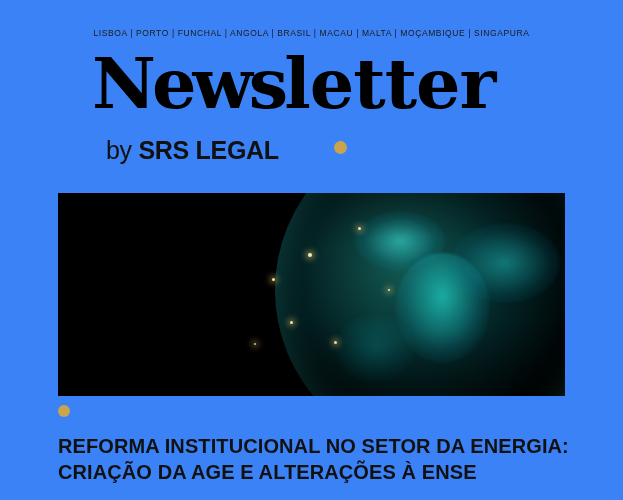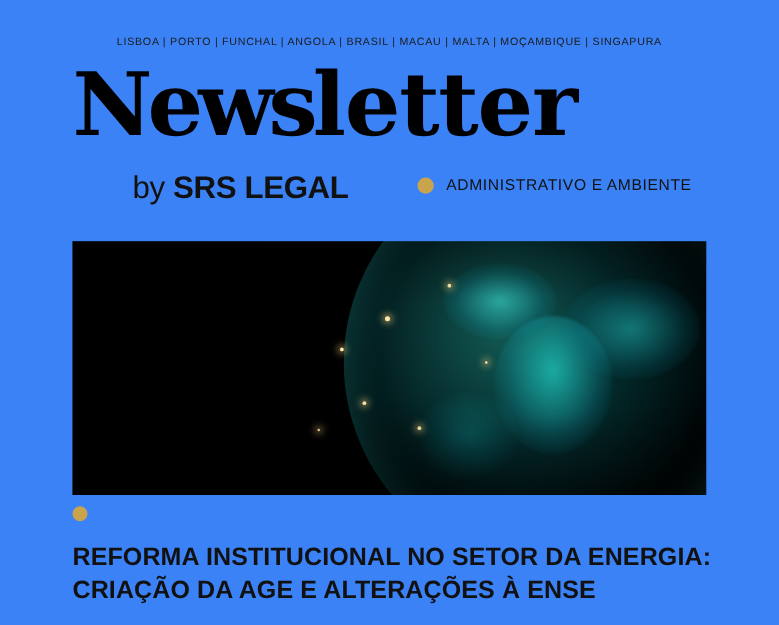--- a/index.html
+++ b/index.html
@@ -48,20 +48,21 @@
     line-height: 72px;
     letter-spacing: -2px;
     color: #000000;
     font-weight: 400;
     display: block;
   }
   .masthead-word .news {
     font-weight: 700;
     font-style: normal;
     letter-spacing: -4px;
+    margin-left: 34px;
   }
   .masthead-word .letter {
     font-weight: 700;
     letter-spacing: -1px;
   }
 
   
   .byline-row {
     position: absolute;
     top: 135px;
@@ -212,21 +213,20 @@
   <div class="cities">LISBOA | PORTO | FUNCHAL | ANGOLA | BRASIL | MACAU | MALTA | MOÇAMBIQUE | SINGAPURA</div>
 
   <div class="masthead">
     <span class="masthead-word"><span class="news">News</span><span class="letter">letter</span></span>
   </div>
 
   <div class="byline-row">
     <div class="byline"><span class="by">by </span><span>SRS LEGAL</span></div>
     <div class="practice-wrap">
       <span class="dot-gold"></span>
-      <span class="practice-label">ADMINISTRATIVO E AMBIENTE</span>
     </div>
   </div>
 
   <div class="hero">
     <div class="hero-globe"></div>
     <div class="hero-globe-edge"></div>
     <div class="hero-rim"></div>
     <div class="continent c1"></div>
     <div class="continent c2"></div>
     <div class="continent c3"></div>

